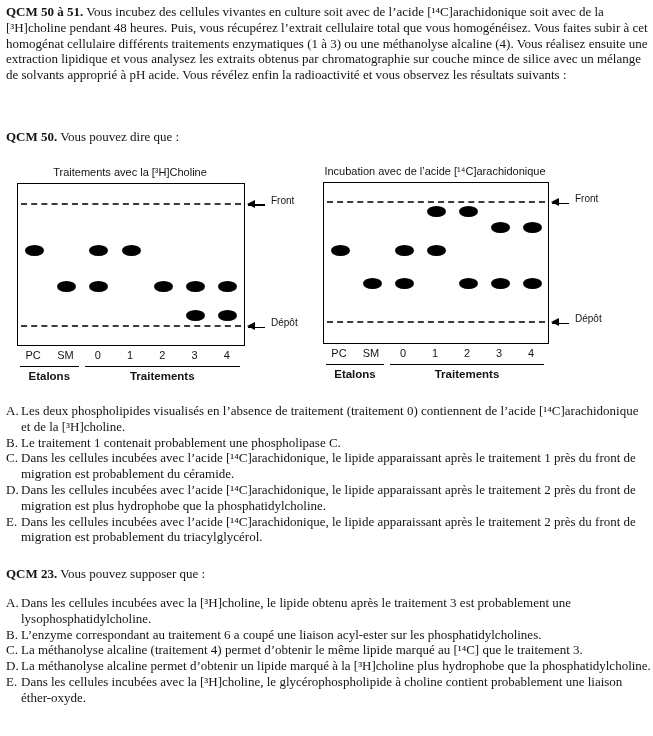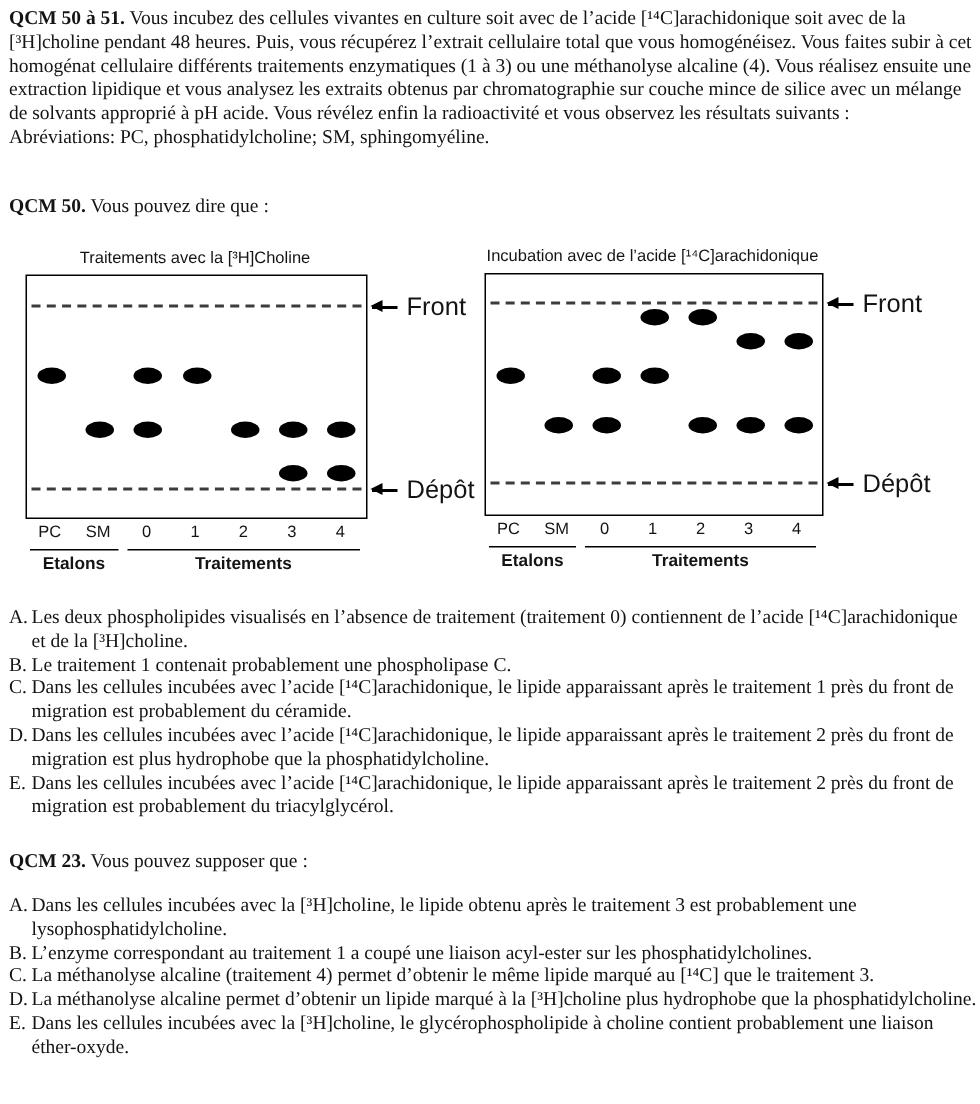--- a/index.html
+++ b/index.html
@@ -10,37 +10,36 @@
   .opt{display:flex;}
   .opt-label{width:15px;flex:none;}
   .opt-text{flex:1;}
   
   .diagram{position:absolute;font-family:"Liberation Sans",sans-serif;color:#141414;}
   .dg-title{position:absolute;top:0;left:50%;transform:translateX(-50%);
             white-space:nowrap;font-size:11px;}
   .dg-plate{position:absolute;top:17px;left:0;border:1.5px solid #000;background:#fff;}
   .dg-dash{position:absolute;left:3px;right:3px;height:0;border-top:2px dashed #3c3c3c;}
   .dg-spot{position:absolute;width:19px;height:11px;background:#000;border-radius:50%;}
-  .dg-marker{position:absolute;display:flex;align-items:center;font-size:17px;white-space:nowrap;}
+  .dg-marker{position:absolute;display:flex;align-items:flex-end;font-size:10px;white-space:nowrap;}
   .dg-arrow{width:17px;height:1.5px;background:#000;position:relative;margin-right:6px;flex:none;}
   .dg-arrow::before{content:"";position:absolute;left:-1px;top:-4.2px;width:0;height:0;
             border-right:8px solid #000;border-top:4.5px solid transparent;border-bottom:4.5px solid transparent;}
   .dg-lane-label{position:absolute;text-align:center;font-size:11px;}
   .dg-group-line{position:absolute;height:0;border-top:1.5px solid #000;}
   .dg-group-label{position:absolute;text-align:center;font-size:11.5px;font-weight:bold;}
 </style>
 </head>
 <body>
 
 <div class="page">
 
   <div class="textblock" style="top:4px">
     <span class="bold">QCM 50 à 51.</span>
     <span>Vous incubez des cellules vivantes en culture soit avec de l’acide [¹⁴C]arachidonique soit avec de la [³H]choline pendant 48 heures. Puis, vous récupérez l’extrait cellulaire total que vous homogénéisez. Vous faites subir à cet homogénat cellulaire différents traitements enzymatiques (1 à 3) ou une méthanolyse alcaline (4). Vous réalisez ensuite une extraction lipidique et vous analysez les extraits obtenus par chromatographie sur couche mince de silice avec un mélange de solvants approprié à pH acide. Vous révélez enfin la radioactivité et vous observez les résultats suivants :</span>
-    <div>Abréviations: PC, phosphatidylcholine; SM, sphingomyéline.</div>
   </div>
 
   <div class="textblock" style="top:129px">
     <span class="bold">QCM 50.</span>
     <span>Vous pouvez dire que :</span>
   </div>
 
   <div class="diagram" style="left:17px;top:166px;width:226px;height:216px;">
       <div class="dg-title">Traitements avec la [³H]Choline</div>
       <div class="dg-plate" style="width: 226px; height: 161px;">
@@ -144,21 +143,21 @@
     <span>Vous pouvez supposer que :</span>
   </div>
 
   <div class="textblock" style="top:595px">
     <div class="opt">
       <span class="opt-label">A.</span>
       <span class="opt-text">Dans les cellules incubées avec la [³H]choline, le lipide obtenu après le traitement 3 est probablement une lysophosphatidylcholine.</span>
     </div>
     <div class="opt">
       <span class="opt-label">B.</span>
-      <span class="opt-text">L’enzyme correspondant au traitement 1 a coupé une liaison acyl-ester sur les phosphatidylcholines.</span>
+      <span class="opt-text">L’enzyme correspondant au traitement 6 a coupé une liaison acyl-ester sur les phosphatidylcholines.</span>
     </div>
     <div class="opt">
       <span class="opt-label">C.</span>
       <span class="opt-text">La méthanolyse alcaline (traitement 4) permet d’obtenir le même lipide marqué au [¹⁴C] que le traitement 3.</span>
     </div>
     <div class="opt">
       <span class="opt-label">D.</span>
       <span class="opt-text">La méthanolyse alcaline permet d’obtenir un lipide marqué à la [³H]choline plus hydrophobe que la phosphatidylcholine.</span>
     </div>
     <div class="opt">

